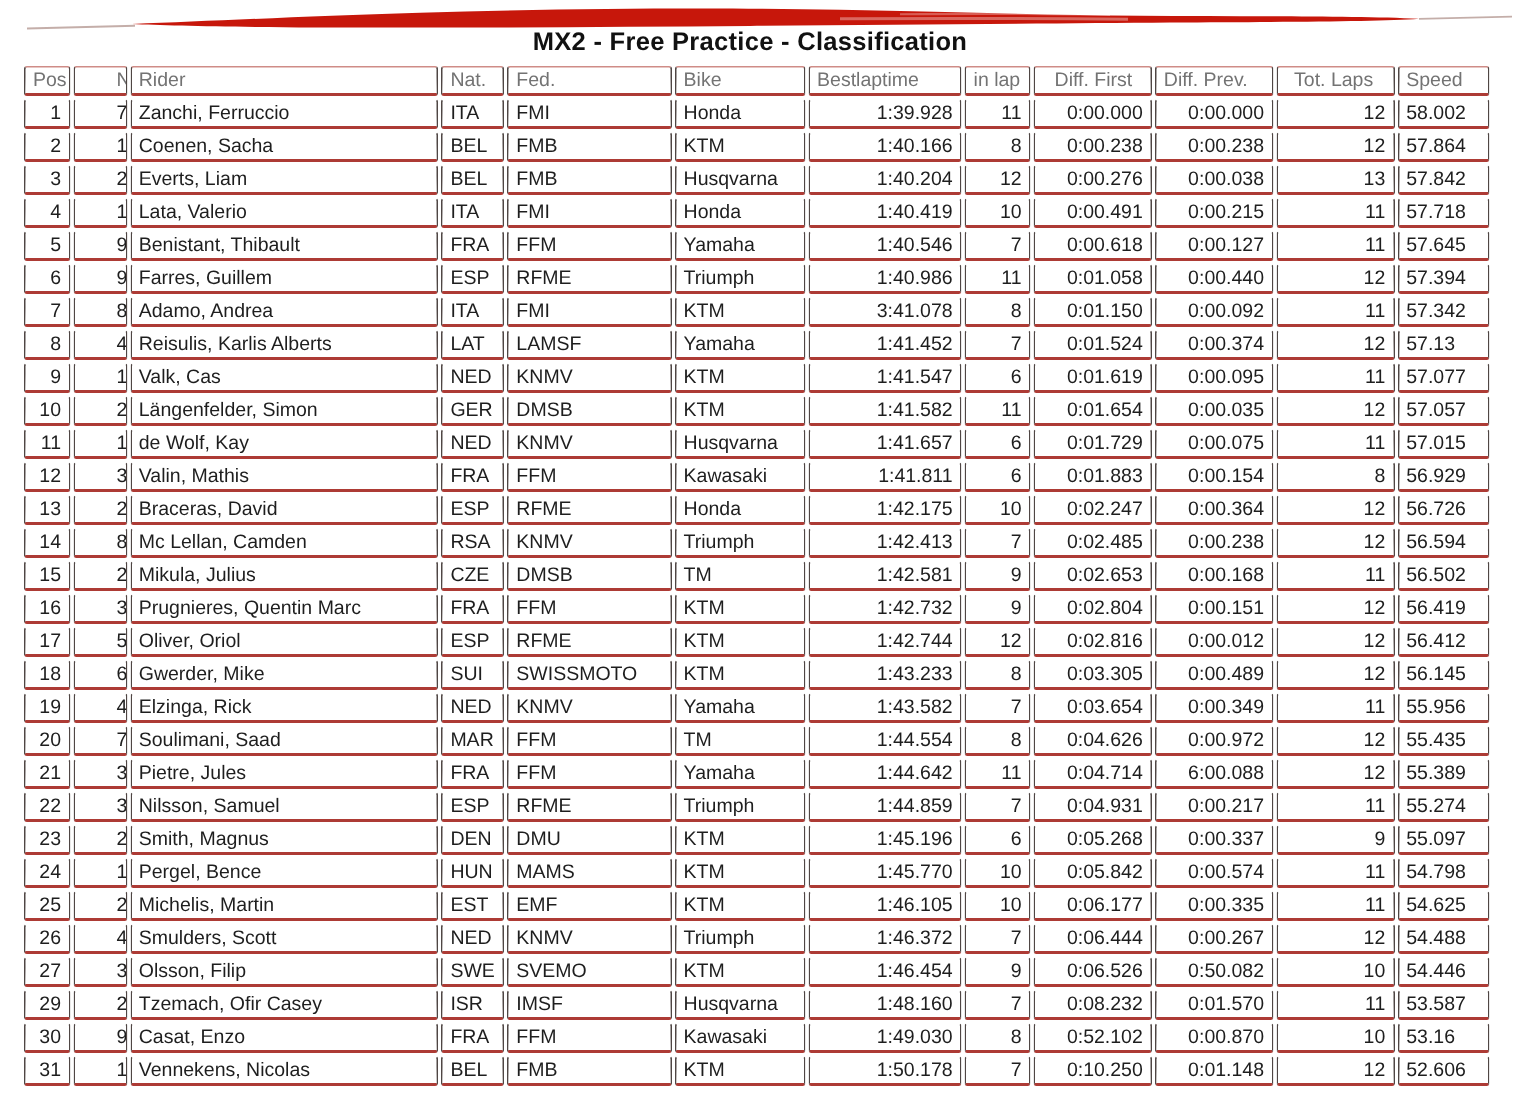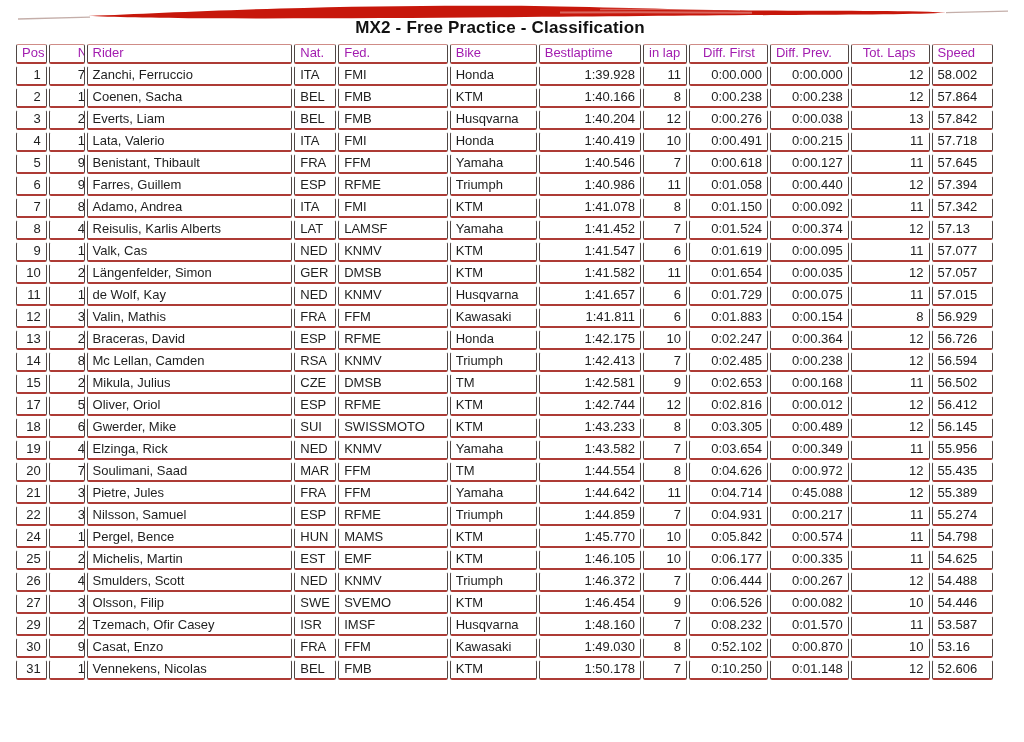--- a/index.html
+++ b/index.html
@@ -43,21 +43,21 @@
     border-left: 1px solid #4f4644;
     border-right: 1px solid #4f4644;
     border-bottom: 2px solid #ad3b35;
     border-top: 1px solid transparent;
     border-radius: 2px;
     font-weight: normal;
     white-space: nowrap;
     overflow: hidden;
     background: #fff;
   }
-  th { border-top: 1px solid #cf8c87; color: #a21caf; }
+  th { border-top: 1px solid #cf8c87; color: #737373; }
   .al { text-align: left; }
   .ar { text-align: right; }
 
   
   .c0 { width: 30px; }  .c1 { width: 33px; padding-left: 28px; }  .c2 { width: 201px; margin-top: 12px; }
   .c3 { width: 41px; }  .c4 { width: 107px; } .c5 { width: 85px; }
   .c6 { width: 100px; } .c7 { width: 43px; }  .c8 { width: 77px; padding-left: 13px; }
   .c9 { width: 77px; margin-left: 23px; }  .c10 { width: 77px; padding-left: 11px; } .c11 { width: 60px; }
 </style>
 </head>
@@ -179,21 +179,21 @@
           <td class="c10 ar">12</td>
           <td class="c11 al">57.394</td>
         </tr>
         <tr>
           <td class="c0 ar">7</td>
           <td class="c1 ar">80</td>
           <td class="c2 al">Adamo, Andrea</td>
           <td class="c3 al">ITA</td>
           <td class="c4 al">FMI</td>
           <td class="c5 al">KTM</td>
-          <td class="c6 ar">1:41.078</td>
+          <td class="c6 ar">3:41.078</td>
           <td class="c7 ar">8</td>
           <td class="c8 ar">0:01.150</td>
           <td class="c9 ar">0:00.092</td>
           <td class="c10 ar">11</td>
           <td class="c11 al">57.342</td>
         </tr>
         <tr>
           <td class="c0 ar">8</td>
           <td class="c1 ar">47</td>
           <td class="c2 al">Reisulis, Karlis Alberts</td>
@@ -299,20 +299,34 @@
           <td class="c4 al">DMSB</td>
           <td class="c5 al">TM</td>
           <td class="c6 ar">1:42.581</td>
           <td class="c7 ar">9</td>
           <td class="c8 ar">0:02.653</td>
           <td class="c9 ar">0:00.168</td>
           <td class="c10 ar">11</td>
           <td class="c11 al">56.502</td>
         </tr>
         <tr>
+          <td class="c0 ar">16</td>
+          <td class="c1 ar">319</td>
+          <td class="c2 al">Prugnieres, Quentin Marc</td>
+          <td class="c3 al">FRA</td>
+          <td class="c4 al">FFM</td>
+          <td class="c5 al">KTM</td>
+          <td class="c6 ar">1:42.732</td>
+          <td class="c7 ar">9</td>
+          <td class="c8 ar">0:02.804</td>
+          <td class="c9 ar">0:00.151</td>
+          <td class="c10 ar">12</td>
+          <td class="c11 al">56.419</td>
+        </tr>
+        <tr>
           <td class="c0 ar">17</td>
           <td class="c1 ar">51</td>
           <td class="c2 al">Oliver, Oriol</td>
           <td class="c3 al">ESP</td>
           <td class="c4 al">RFME</td>
           <td class="c5 al">KTM</td>
           <td class="c6 ar">1:42.744</td>
           <td class="c7 ar">12</td>
           <td class="c8 ar">0:02.816</td>
           <td class="c9 ar">0:00.012</td>
@@ -364,39 +378,53 @@
         <tr>
           <td class="c0 ar">21</td>
           <td class="c1 ar">389</td>
           <td class="c2 al">Pietre, Jules</td>
           <td class="c3 al">FRA</td>
           <td class="c4 al">FFM</td>
           <td class="c5 al">Yamaha</td>
           <td class="c6 ar">1:44.642</td>
           <td class="c7 ar">11</td>
           <td class="c8 ar">0:04.714</td>
-          <td class="c9 ar">0:45.088</td>
+          <td class="c9 ar">6:00.088</td>
           <td class="c10 ar">12</td>
           <td class="c11 al">55.389</td>
         </tr>
         <tr>
           <td class="c0 ar">22</td>
           <td class="c1 ar">368</td>
           <td class="c2 al">Nilsson, Samuel</td>
           <td class="c3 al">ESP</td>
           <td class="c4 al">RFME</td>
           <td class="c5 al">Triumph</td>
           <td class="c6 ar">1:44.859</td>
           <td class="c7 ar">7</td>
           <td class="c8 ar">0:04.931</td>
           <td class="c9 ar">0:00.217</td>
           <td class="c10 ar">11</td>
           <td class="c11 al">55.274</td>
         </tr>
         <tr>
+          <td class="c0 ar">23</td>
+          <td class="c1 ar">256</td>
+          <td class="c2 al">Smith, Magnus</td>
+          <td class="c3 al">DEN</td>
+          <td class="c4 al">DMU</td>
+          <td class="c5 al">KTM</td>
+          <td class="c6 ar">1:45.196</td>
+          <td class="c7 ar">6</td>
+          <td class="c8 ar">0:05.268</td>
+          <td class="c9 ar">0:00.337</td>
+          <td class="c10 ar">9</td>
+          <td class="c11 al">55.097</td>
+        </tr>
+        <tr>
           <td class="c0 ar">24</td>
           <td class="c1 ar">14</td>
           <td class="c2 al">Pergel, Bence</td>
           <td class="c3 al">HUN</td>
           <td class="c4 al">MAMS</td>
           <td class="c5 al">KTM</td>
           <td class="c6 ar">1:45.770</td>
           <td class="c7 ar">10</td>
           <td class="c8 ar">0:05.842</td>
           <td class="c9 ar">0:00.574</td>
@@ -434,21 +462,21 @@
         <tr>
           <td class="c0 ar">27</td>
           <td class="c1 ar">338</td>
           <td class="c2 al">Olsson, Filip</td>
           <td class="c3 al">SWE</td>
           <td class="c4 al">SVEMO</td>
           <td class="c5 al">KTM</td>
           <td class="c6 ar">1:46.454</td>
           <td class="c7 ar">9</td>
           <td class="c8 ar">0:06.526</td>
-          <td class="c9 ar">0:00.082</td>
+          <td class="c9 ar">0:50.082</td>
           <td class="c10 ar">10</td>
           <td class="c11 al">54.446</td>
         </tr>
         <tr>
           <td class="c0 ar">29</td>
           <td class="c1 ar">270</td>
           <td class="c2 al">Tzemach, Ofir Casey</td>
           <td class="c3 al">ISR</td>
           <td class="c4 al">IMSF</td>
           <td class="c5 al">Husqvarna</td>

